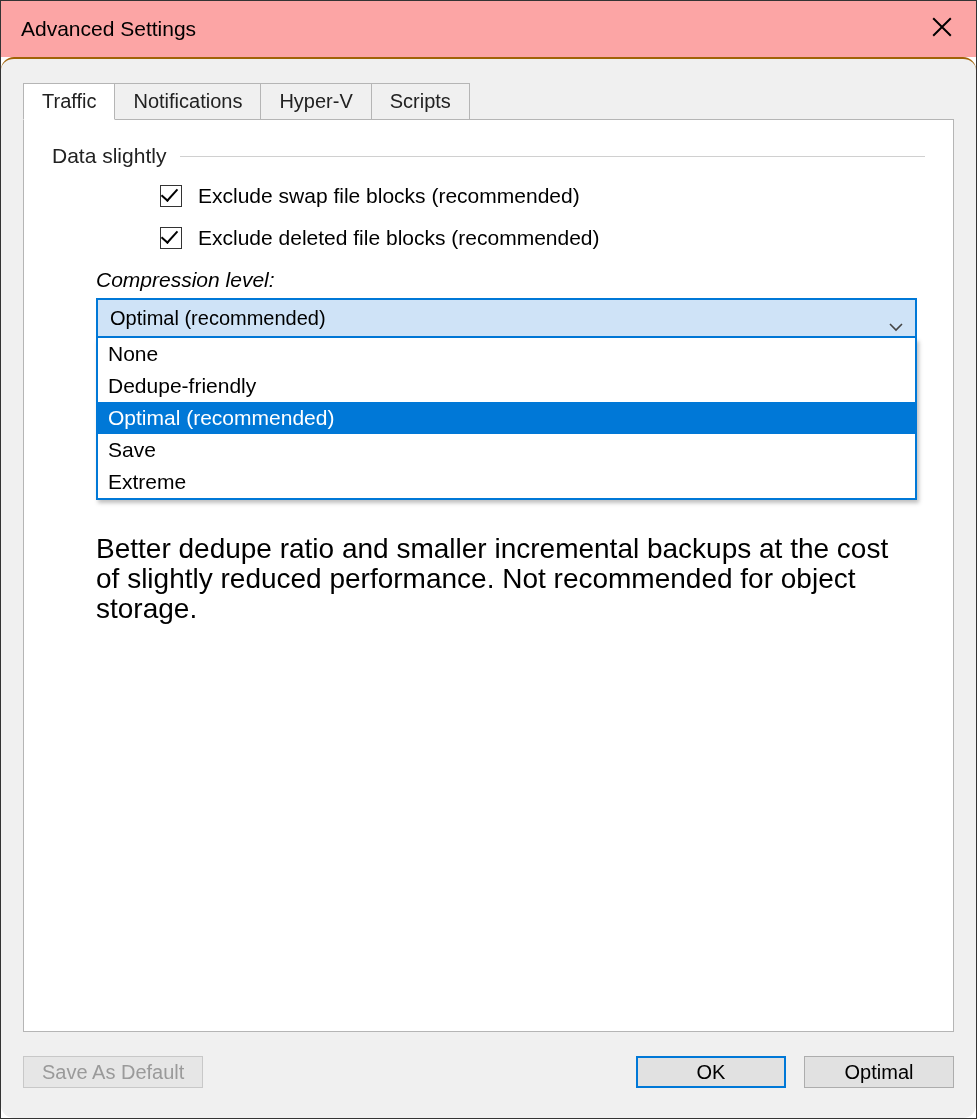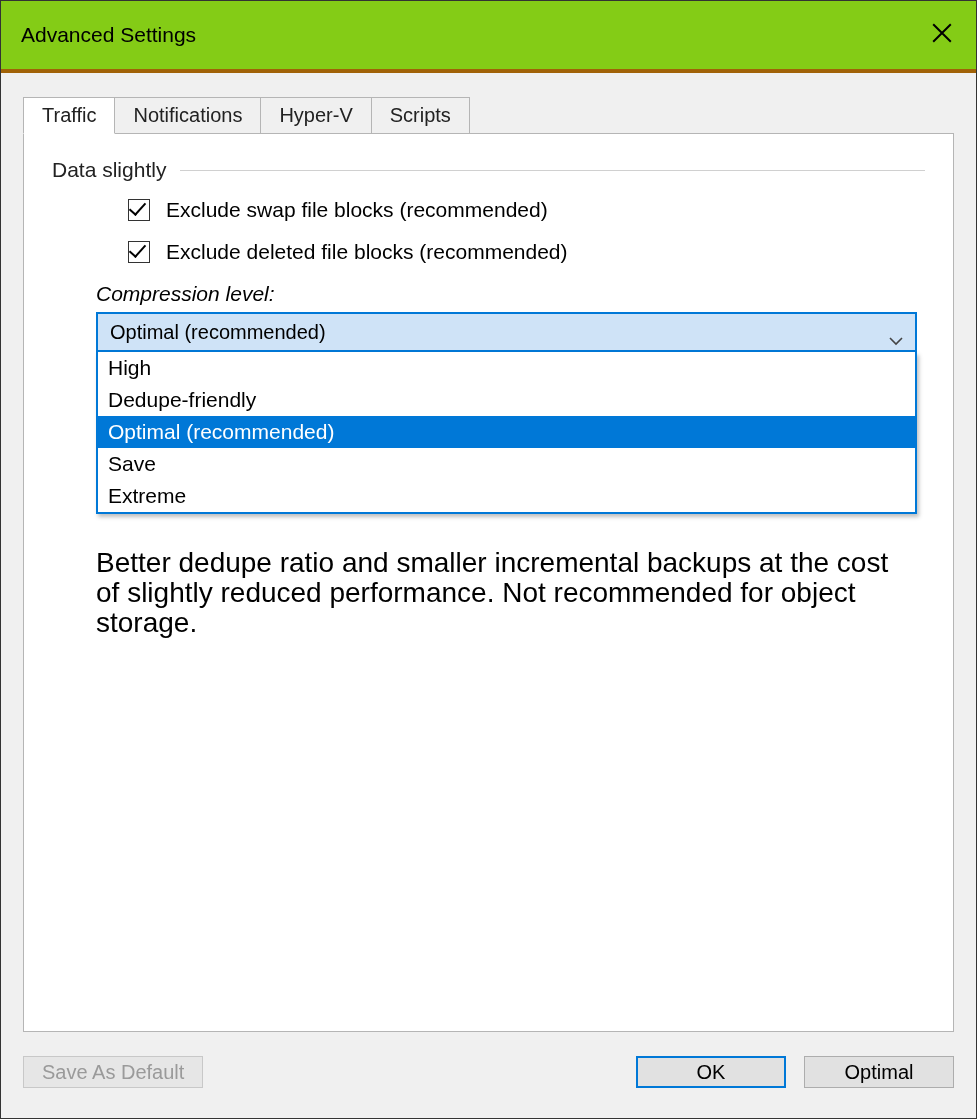--- a/index.html
+++ b/index.html
@@ -19,46 +19,47 @@
     height: 1119px;
     border: 1px solid #333;
     background: #fff;
     display: flex;
     flex-direction: column;
   }
   
   .titlebar {
     display: flex;
     align-items: center;
-    height: 68px;
+    height: 56px;
     padding: 0 6px 0 20px;
-    background: #84cc16;
+    background: #fca5a5;
     gap: 29px;
   }
   .titlebar .title {
     flex: 1;
     font-size: 21px;
   }
   .close-btn {
     width: 56px;
     height: 40px;
     display: flex;
     align-items: center;
     justify-content: center;
     cursor: pointer;
   }
   .close-btn svg { width: 22px; height: 22px; }
 
   
   .client {
     flex: 1;
     background: #f0f0f0;
-    border-top: 4px solid #a16207;
+    border-top: 2px solid #a16207;
     display: flex;
     flex-direction: column;
+    border-radius: 13px;
   }
 
   
   .tabstrip {
     position: relative;
     height: 40px;
     margin: 20px 22px 0 22px;
   }
   .tabstrip-inner {
     display: flex;
@@ -108,21 +109,21 @@
   }
   .group-header .rule {
     flex: 1;
     height: 1px;
     background: #d0d0d0;
   }
 
   .form-row {
     display: flex;
     align-items: center;
-    margin: 0 0 18px 32px;
+    margin: 0 0 18px 64px;
     font-size: 21px;
     padding-left: 44px;
   }
   .checkbox-box {
     width: 22px;
     height: 22px;
     border: 1.5px solid #333;
     box-sizing: border-box;
     margin-right: 16px;
     position: relative;
@@ -280,21 +281,21 @@
       <div class="combo-wrap">
         <div class="combo">
           <span>Optimal (recommended)</span>
           <span class="chev">
             <svg viewBox="0 0 14 10">
                 <path d="M1 2 L7 8 L13 2" stroke="#444" stroke-width="1.6" fill="none"></path>
               </svg>
           </span>
         </div>
         <div class="dropdown">
-          <div class="dropdown-item">High</div>
+          <div class="dropdown-item">None</div>
           <div class="dropdown-item">Dedupe-friendly</div>
           <div class="dropdown-item selected">Optimal (recommended)</div>
           <div class="dropdown-item">Save</div>
           <div class="dropdown-item">Extreme</div>
         </div>
       </div>
 
       <div class="helper-text">Better dedupe ratio and smaller incremental backups at the cost of slightly reduced performance. Not recommended for object storage.</div>
 
     </div>

